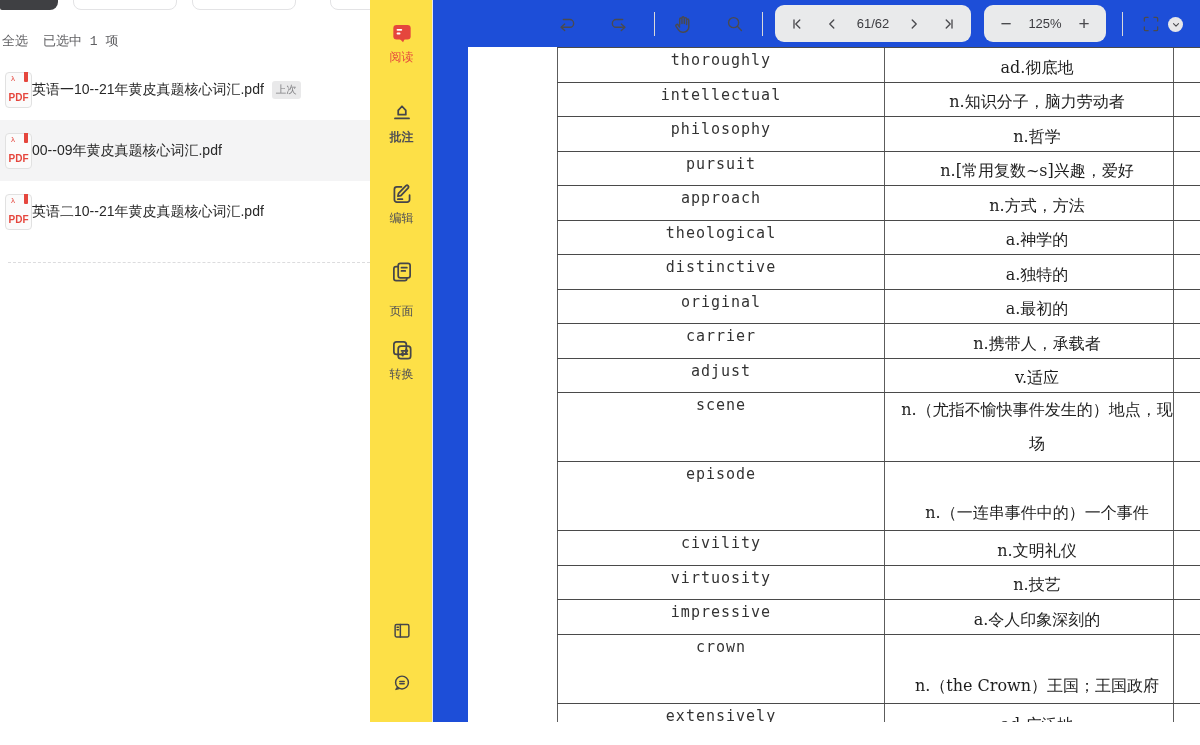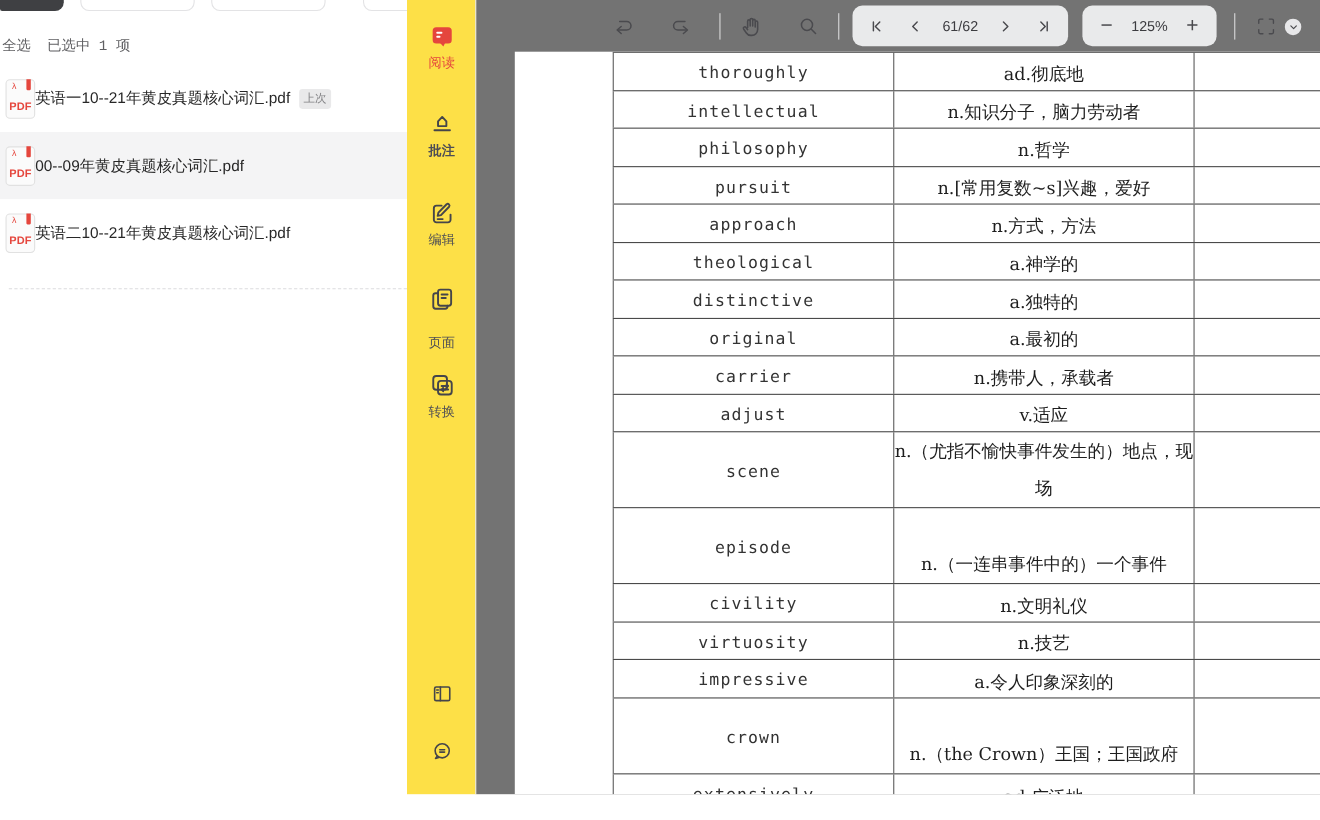--- a/index.html
+++ b/index.html
@@ -50,21 +50,21 @@
   .ri-0{top:20px;} .ri-1{top:100px;font-weight:bold;} .ri-2{top:181px;} .ri-3{top:259px;gap:18px;} .ri-4{top:337px;}
   .rail-item .lbl { font-size:12px; color:#4e4e55; }
   .rail-item.active .lbl { color:#e5463d; }
   .rail-bottom { position:absolute; left:0; width:63px; display:flex; justify-content:center; }
   .rb-0{top:620px;} .rb-1{top:672px;}
   .icon-stroke { stroke:#45454a; fill:none; stroke-width:1.6;
                  stroke-linecap:round; stroke-linejoin:round; }
 
   
   .viewer { position:absolute; left:433px; top:0; width:767px; height:722px;
-            background:#737373; overflow:hidden; }
+            background:#1d4ed8; overflow:hidden; }
 
   .tb-btn { position:absolute; width:28px; height:28px; display:flex;
             align-items:center; justify-content:center; cursor:pointer; border-radius:6px; }
   .tb-div { position:absolute; top:12px; width:1px; height:24px; background:#d9d9da; }
   .tbd-1{left:221px;} .tbd-2{left:329px;} .tbd-3{left:689px;}
   .tb-undo{left:120px; top:11px;} .tb-redo{left:172px; top:11px;}
   .tb-hand{left:236px; top:10px;} .tb-search{left:288px; top:10px;}
   .tb-icon { stroke:#4a4a4e; fill:none; stroke-width:1.5;
              stroke-linecap:round; stroke-linejoin:round; }
 
@@ -83,25 +83,25 @@
            background:#e7e7e9; border-radius:50%; display:flex; align-items:center;
            justify-content:center; cursor:pointer; }
 
   
   .page { position:absolute; left:35px; top:47px; width:810px; height:675px;
           background:#fff; overflow:hidden; }
   .vtable { position:absolute; left:89px; top:0; width:680px;
             border-top:1px solid #4a4a4a; }
   .trow { display:flex; height:34.5px; border-bottom:1px solid #4a4a4a; }
   .trow.tall { height:69px; }
-  .c1 { width:256px; border-left:1px solid #5c5c5c; border-right:1px solid #5c5c5c;
-        display:flex; justify-content:center; align-items:center; padding-top:4px; }
+  .c1 { width:328px; border-left:1px solid #5c5c5c; border-right:1px solid #5c5c5c;
+        display:flex; justify-content:center; align-items:flex-start; padding-top:4px; }
   .c2 { width:273px; border-right:1px solid #5c5c5c; display:flex;
         justify-content:center; align-items:flex-end; padding-bottom:3px;
-        text-align:center; }
+        text-align:center;margin-left:16px; }
   .c3 { flex:1; }
   .word { font-family:"DejaVu Sans Mono","Liberation Mono",monospace;
           font-size:15px; color:#333; letter-spacing:1px; line-height:17px; }
   .meaning { font-family:"DejaVu Serif","Liberation Serif",serif;
              font-size:16px; color:#1e1e1e; line-height:22px; }
   .tall .c2 { padding-bottom:0; }
   .tall .meaning { display:block; width:100%; line-height:34px; }
   .trow.partial .c2 { align-items:flex-start; padding-top:10px; }
 </style>
 </head>

